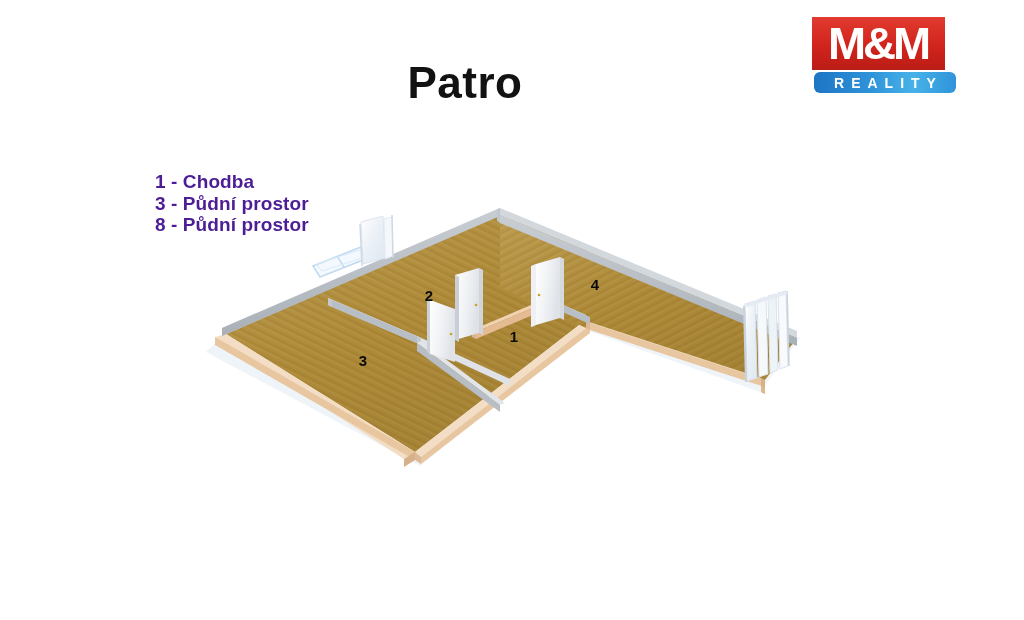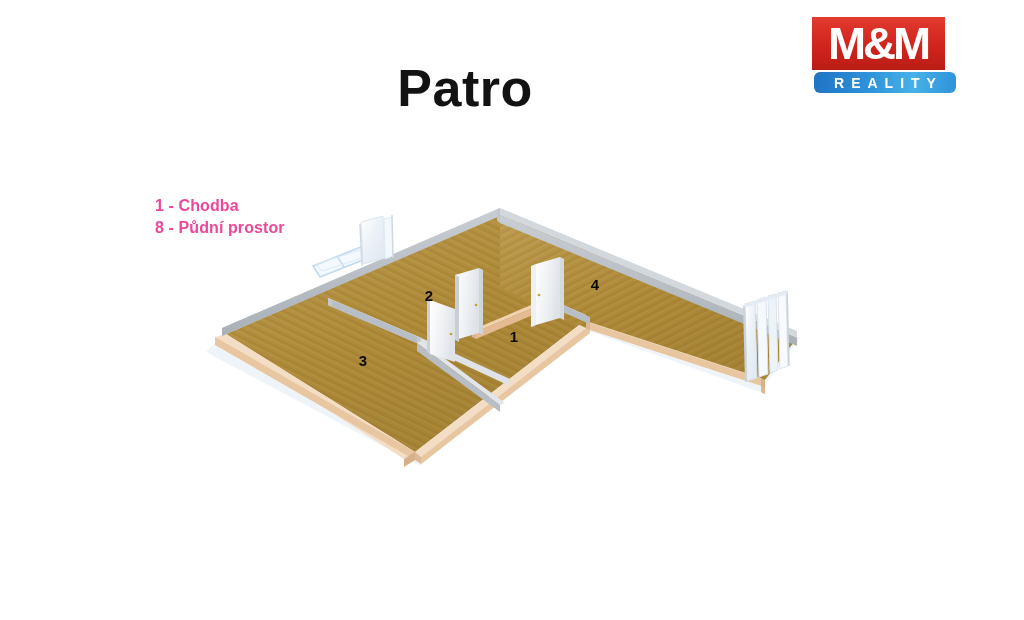--- a/index.html
+++ b/index.html
@@ -17,38 +17,37 @@
   }
 
   
   #plan-title {
     position: absolute;
     left: 0;
     top: 58px;
     width: 930px;
     text-align: center;
     font-family: "Liberation Sans", sans-serif;
-    font-size: 52px;
+    font-size: 44px;
     font-weight: bold;
     color: #121212;
     letter-spacing: 0.5px;
   }
 
   
   #legend {
     position: absolute;
     left: 155px;
     top: 171px;
     font-family: "Liberation Sans", sans-serif;
-    font-size: 16px;
-    font-weight: bold;
-    color: #ec4899;
+    font-size: 19px;
+    font-weight: bold;
+    color: #4c1d95;
     line-height: 21.5px;
     letter-spacing: 0.1px;
-    margin-top: 24px;
   }
   #legend .legend-row { white-space: nowrap; }
 
   
   #logo {
     position: absolute;
     left: 812px;
     top: 17px;
     width: 146px;
     height: 77px;
@@ -269,20 +268,21 @@
       <text class="room-label" x="429" y="301">2</text>
       <text class="room-label" x="363" y="366">3</text>
       <text class="room-label" x="595" y="290">4</text>
     </g>
   </svg>
 
   <div id="plan-title">Patro</div>
 
   <div id="legend">
     <div class="legend-row">1 - Chodba</div>
+    <div class="legend-row">3 - Půdní prostor</div>
     <div class="legend-row">8 - Půdní prostor</div>
   </div>
 
   <div id="logo">
     <div id="logo-mark">
       <span id="logo-mark-text">M&amp;M</span>
     </div>
     <div id="logo-bar">
       <span id="logo-bar-text">REALITY</span>
     </div>

